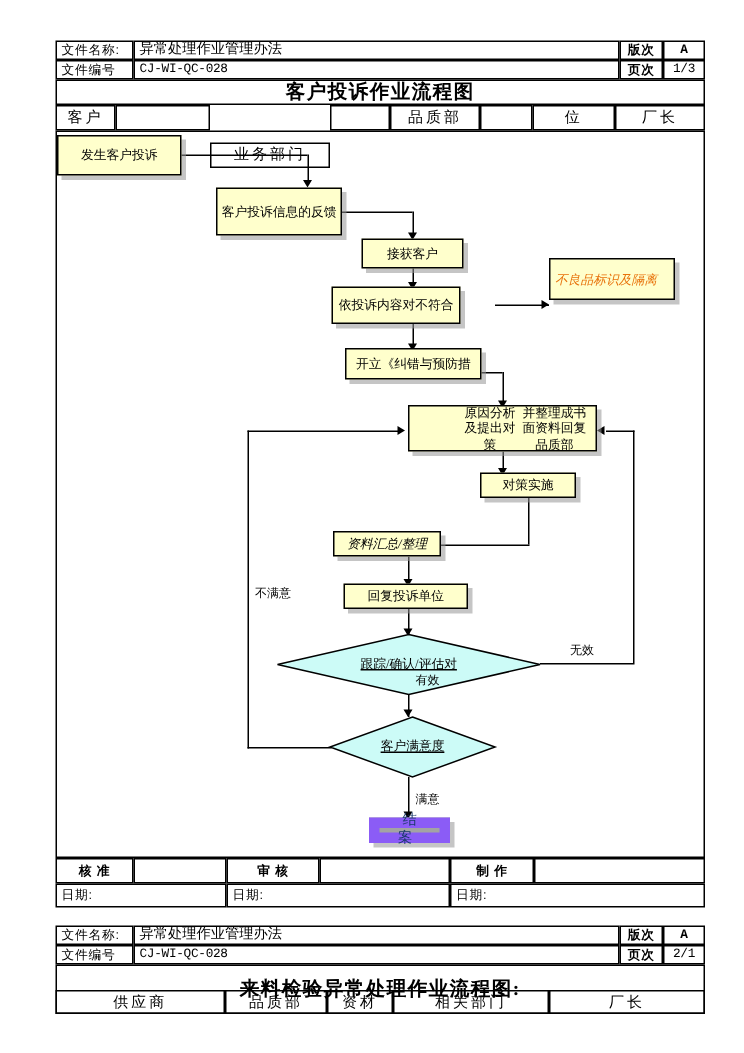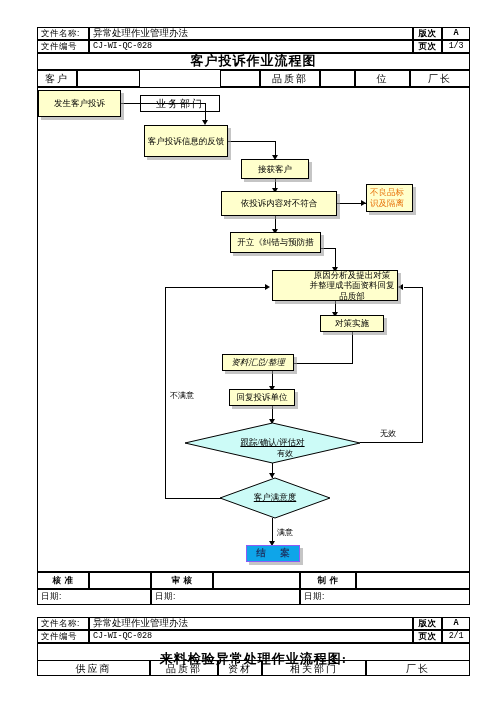--- a/index.html
+++ b/index.html
@@ -21,22 +21,22 @@
   .frame{position:absolute;box-sizing:border-box;border:1px solid #000;}
 
   
   .node{position:absolute;box-sizing:border-box;border:1px solid #000;
         background:#ffffcc;
         display:flex;align-items:center;justify-content:center;text-align:center;
         font-size:8.5px;line-height:1.25;color:#000;
         box-shadow:3px 3px 0 rgba(150,150,150,.55);
         padding:1px 2px;}
   .node.orange{color:#e8730c;justify-content:flex-start;text-align:left;padding-left:3px;}
-  .node.blue{background:#0ea5e9;border:1px solid #8b5cf6;color:#1a3a6b;
-             font-weight:bold;letter-spacing:6px;font-size:9.5px;text-indent:6px;}
+  .node.blue{background:#a3a3a3;border:7px solid #8b5cf6;color:#1a3a6b;
+             font-weight:normal;letter-spacing:6px;font-size:9.5px;text-indent:6px;}
 
   .diamond{position:absolute;}
   .diamond svg{display:block;overflow:visible;}
   .diamond .dtext{position:absolute;left:0;top:0;width:100%;height:100%;
         display:flex;align-items:center;justify-content:center;
         font-size:8.5px;color:#000;text-decoration:underline;}
 
   .line{position:absolute;background:#000;}
   .hline{height:1px;}
   .vline{width:1px;}
@@ -124,36 +124,36 @@
   <div class="line vline" style="left:165px;top:287px;width:1px;height:212px;"></div>
   <div class="line hline" style="left:165px;top:287px;width:101px;height:1px;"></div>
   <div class="arrow arr-right" style="left:265px;top:284px;"></div>
 
   <div class="node" style="left:38px;top:90px;width:83px;height:27px;">发生客户投诉</div>
 
   <div class="node" style="left:107px;top:125px;width:84px;height:32px;margin-left:37px;">客户投诉信息的反馈</div>
 
   <div class="node" style="left:241px;top:159px;width:68px;height:20px;">接获客户</div>
 
-  <div class="node" style="left:221px;top:191px;width:116px;height:25px;">依投诉内容对不符合</div>
-
-  <div class="node orange" style="left:366px;top:184px;width:47px;height:28px;">不良品标识及隔离</div>
+  <div class="node" style="left:221px;top:191px;width:86px;height:25px;">依投诉内容对不符合</div>
+
+  <div class="node orange" style="left:366px;top:172px;width:84px;height:28px;font-style:italic;">不良品标识及隔离</div>
 
   <div class="node" style="left:230px;top:232px;width:91px;height:21px;">开立《纠错与预防措</div>
 
-  <div class="node" style="left:272px;top:270px;width:126px;height:31px;flex-direction:column;padding-left:36px;">
+  <div class="node" style="left:272px;top:270px;width:126px;height:31px;flex-direction:row;padding-left:36px;">
     <span>原因分析及提出对策</span>
     <span>并整理成书面资料回复品质部</span>
   </div>
 
   <div class="node" style="left:320px;top:315px;width:64px;height:17px;">对策实施</div>
 
   <div class="node" style="left:222px;top:354px;width:72px;height:17px;font-style:italic;">资料汇总/整理</div>
 
-  <div class="node" style="left:229px;top:389px;width:66px;height:17px;">回复投诉单位</div>
+  <div class="node" style="left:229px;top:389px;width:83px;height:17px;">回复投诉单位</div>
 
   <div class="diamond" style="left:185px;top:423px;width:175px;height:40px;">
     <svg width="175" height="40" viewBox="0 0 175 40">
       <polygon points="87.5,0 175,20 87.5,40 0,20" fill="#ccfbf7" stroke="#000" stroke-width="1"></polygon>
     </svg>
     <div class="dtext">跟踪/确认/评估对</div>
   </div>
 
   <div class="diamond" style="left:220px;top:478px;width:110px;height:40px;">
     <svg width="110" height="40" viewBox="0 0 110 40">

